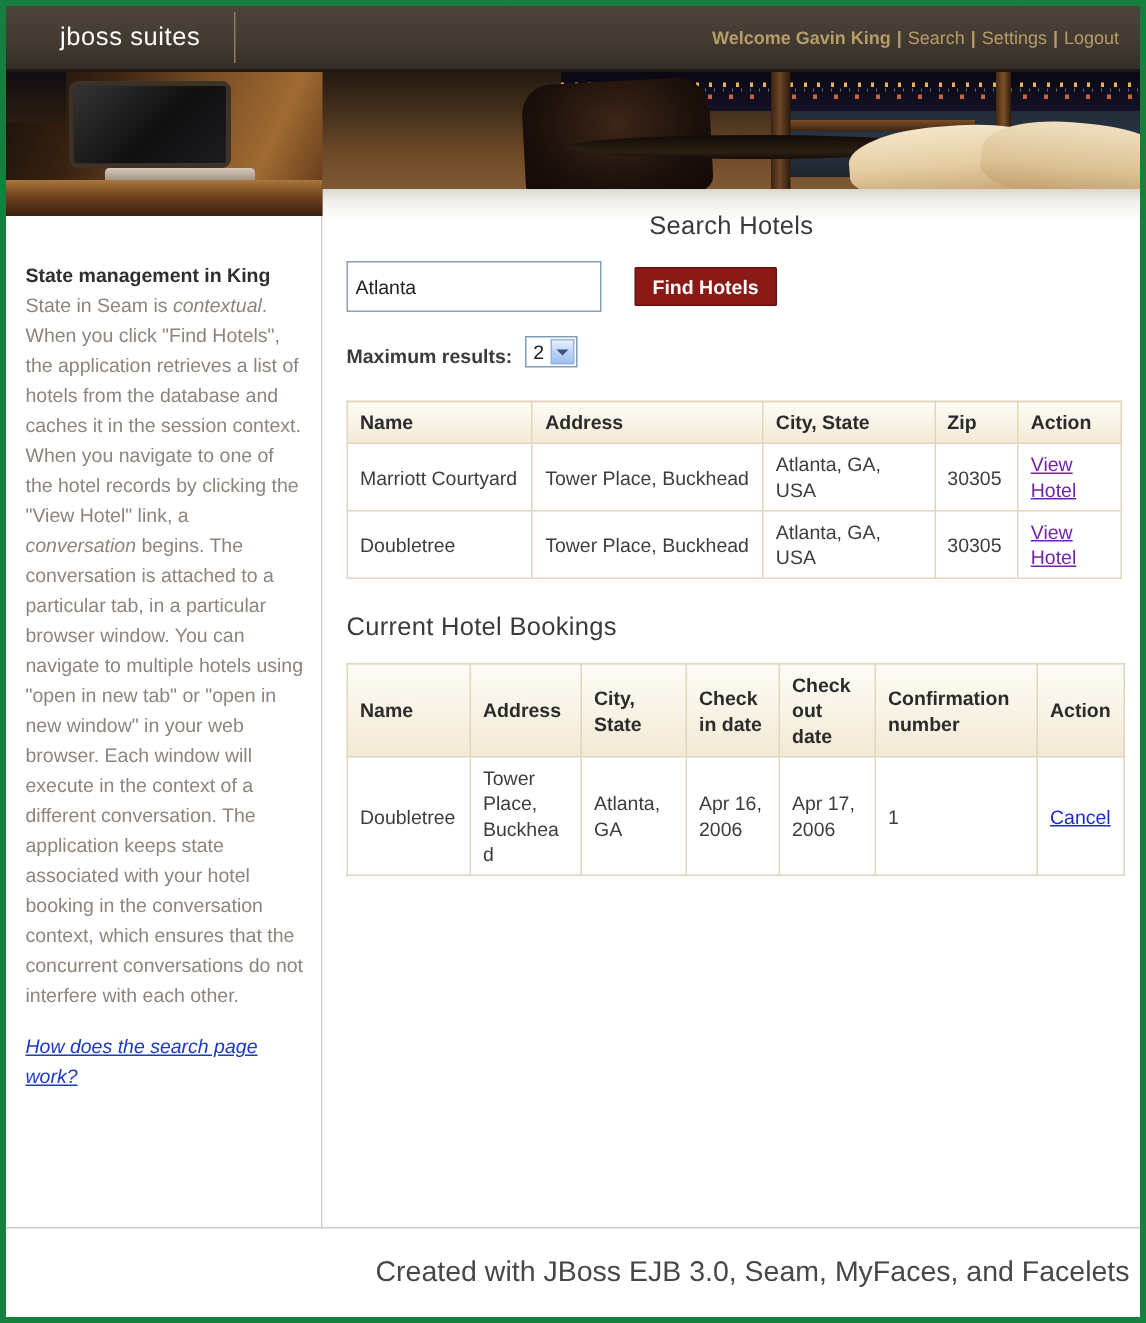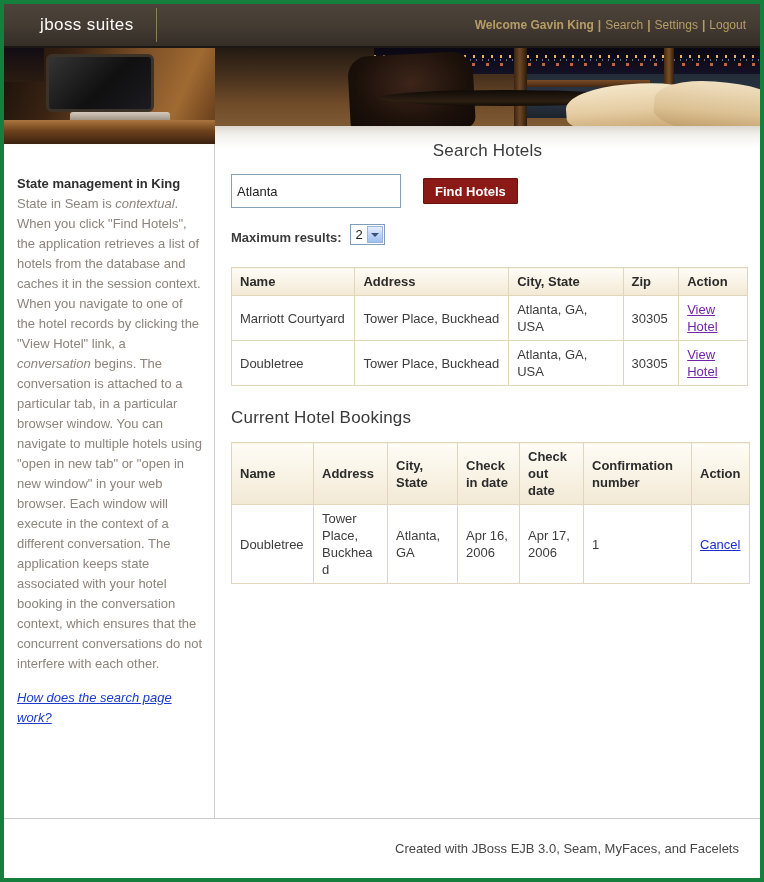--- a/index.html
+++ b/index.html
@@ -99,22 +99,22 @@
     background: linear-gradient(180deg,#fefcf6 0%,#f8f2e4 55%,#f2e9d4 100%); }
   table.data td { color: #3d3d3d; }
   .tbl-hotels { margin-top: 22px; }
   .tbl-bookings { margin-top: 14px; }
   .sect-bookings { margin-top: 22px; }
   a.view-link { color: #7323a8; text-decoration: underline; }
   a.cancel-link { color: #1c2bd0; text-decoration: underline; }
 
   
   .footer { flex: 0 0 60px; border-top: 1px solid #cbcbcb; background: #fff;
-    display: flex; align-items: center; justify-content: flex-end; padding-right: 21px;
-    color: #474747; font-size: 13px; }
+    display: flex; align-items: center; justify-content: flex-end; padding-right: 7px;
+    color: #474747; font-size: 19px; }
 </style>
 </head>
 <body>
 
 <div class="page">
 
   <div class="hdr">
     <div class="brand">jboss suites</div>
     <div class="hdr-divider"></div>
     <div class="hdr-right">

